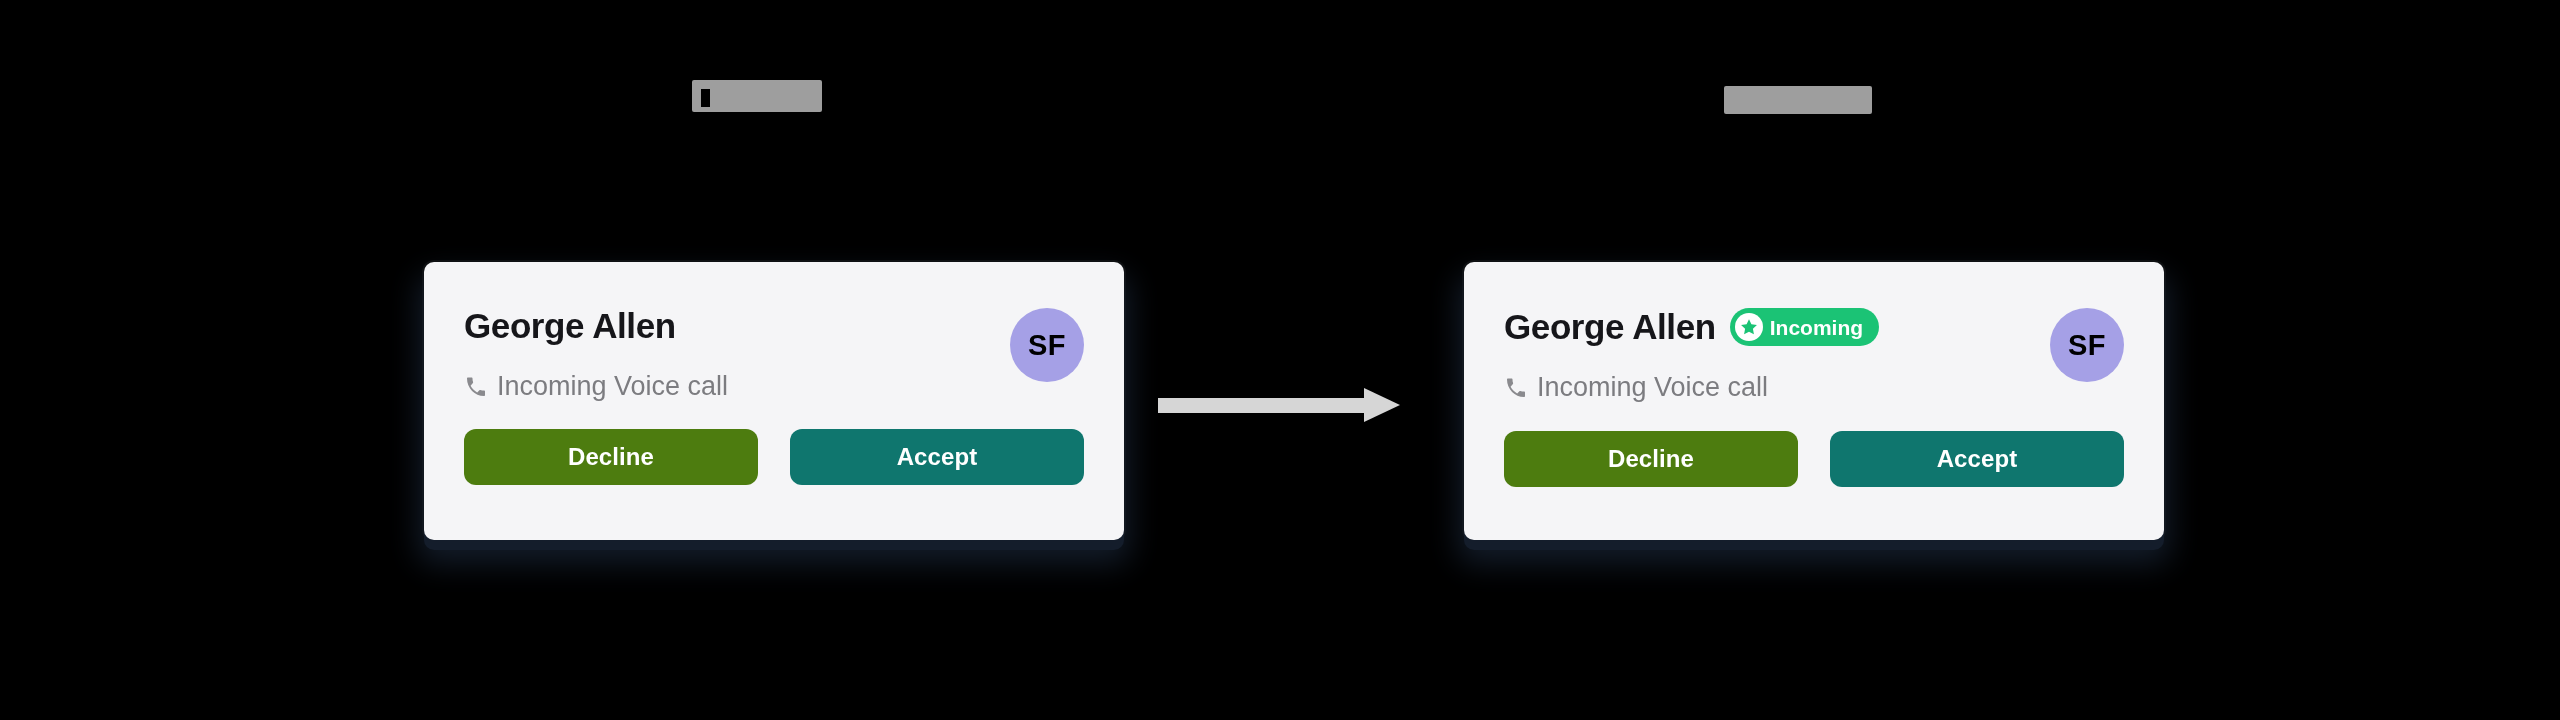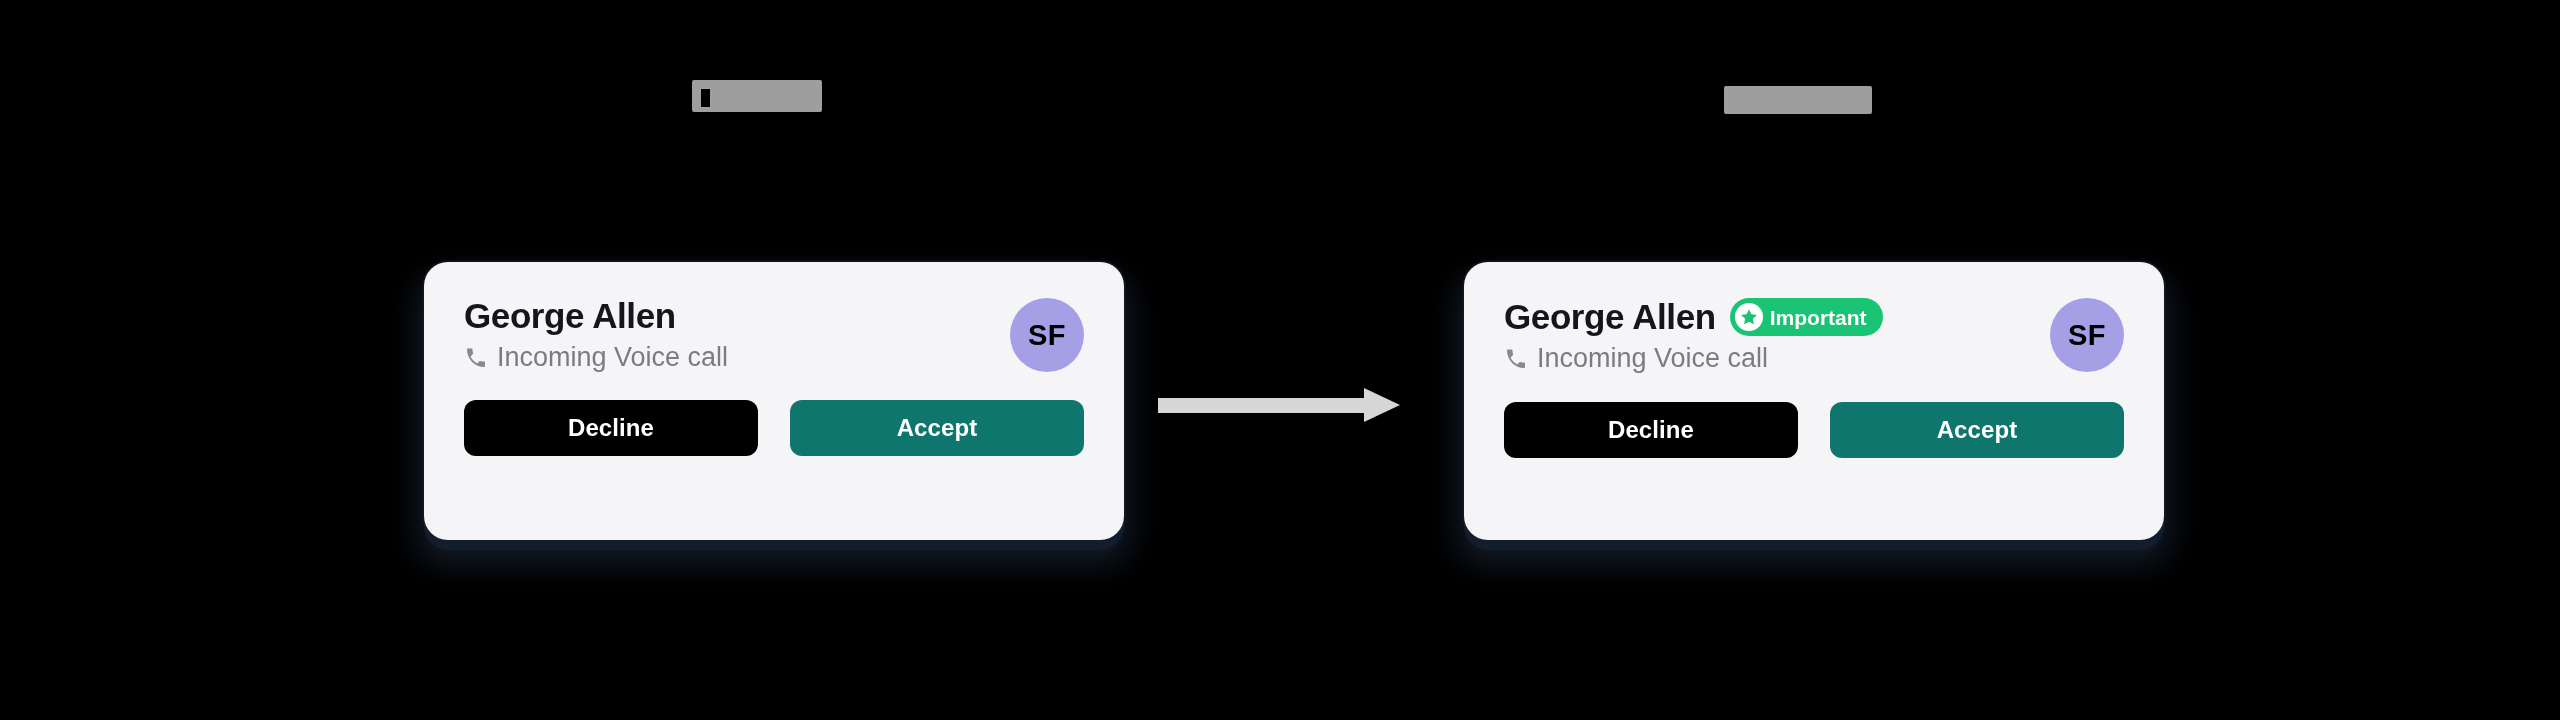--- a/index.html
+++ b/index.html
@@ -84,22 +84,22 @@
     height: 278px;
   }
   .card-wrap--left  { left: 424px;  top: 262px; }
   .card-wrap--right { left: 1464px; top: 262px; }
 
   .card {
     position: relative;
     width: 700px;
     height: 278px;
     background: #F5F5F7;
-    border-radius: 24px;
-    padding: 34px 40px 30px 40px;
+    border-radius: 10px;
+    padding: 44px 40px 30px 40px;
     box-shadow:
       0 10px 0 0 #141d2b,
       0 18px 30px 6px rgba(20, 29, 43, 0.95),
       0 0 0 2px rgba(255,255,255,0.06);
   }
 
   .card-header {
     display: flex;
     align-items: flex-start;
     justify-content: space-between;
@@ -148,21 +148,21 @@
     font-weight: bold;
     line-height: 1;
     white-space: nowrap;
   }
 
   
   .subtitle-row {
     display: flex;
     align-items: center;
     gap: 9px;
-    margin-top: 8px;
+    margin-top: 27px;
   }
   .phone-icon {
     width: 24px; height: 24px;
     display: flex; align-items: center; justify-content: center;
     flex: 0 0 auto;
   }
   .phone-icon svg { display: block; }
   .subtitle-text {
     font-size: 27px;
     color: #7c7c80;
@@ -200,21 +200,21 @@
     color: #ffffff;
     font-family: "Liberation Sans", sans-serif;
     font-size: 24px;
     font-weight: bold;
     cursor: pointer;
     display: flex;
     align-items: center;
     justify-content: center;
     letter-spacing: 0.1px;
   }
-  .btn--decline { background: #000000; }
+  .btn--decline { background: #4d7c0f; }
   .btn--accept  { background: #0f766e; }
 
   
   .arrow {
     position: absolute;
     left: 1158px;
     top: 388px;
     width: 250px;
     height: 34px;
   }
@@ -288,21 +288,21 @@
 
           <div class="name-row">
             <div class="contact-name">George Allen</div>
 
             <div class="badge">
               <span class="badge-star">
                 <svg width="20" height="20" viewBox="0 0 24 24" fill="#1BC375">
                   <path d="M12 2.6l2.9 6.0 6.6.9-4.8 4.6 1.2 6.6L12 17.6 6.1 20.7l1.2-6.6L2.5 9.5l6.6-.9z"></path>
                 </svg>
               </span>
-              <span class="badge-text">Important</span>
+              <span class="badge-text">Incoming</span>
             </div>
           </div>
 
           <div class="subtitle-row">
             <span class="phone-icon">
               <svg width="24" height="24" viewBox="0 0 24 24" fill="#8a8a8e">
                 <path d="M6.6 10.8c1.4 2.8 3.8 5.1 6.6 6.6l2.2-2.2c.3-.3.7-.4 1-.2 1.1.4 2.4.6 3.6.6.6 0 1 .4 1 1V20c0 .6-.4 1-1 1C10.9 21 3 13.1 3 3.4c0-.6.4-1 1-1h3.5c.6 0 1 .4 1 1 0 1.3.2 2.5.6 3.6.1.3 0 .7-.2 1l-2.3 2.8z"></path>
               </svg>
             </span>
             <span class="subtitle-text">Incoming Voice call</span>

